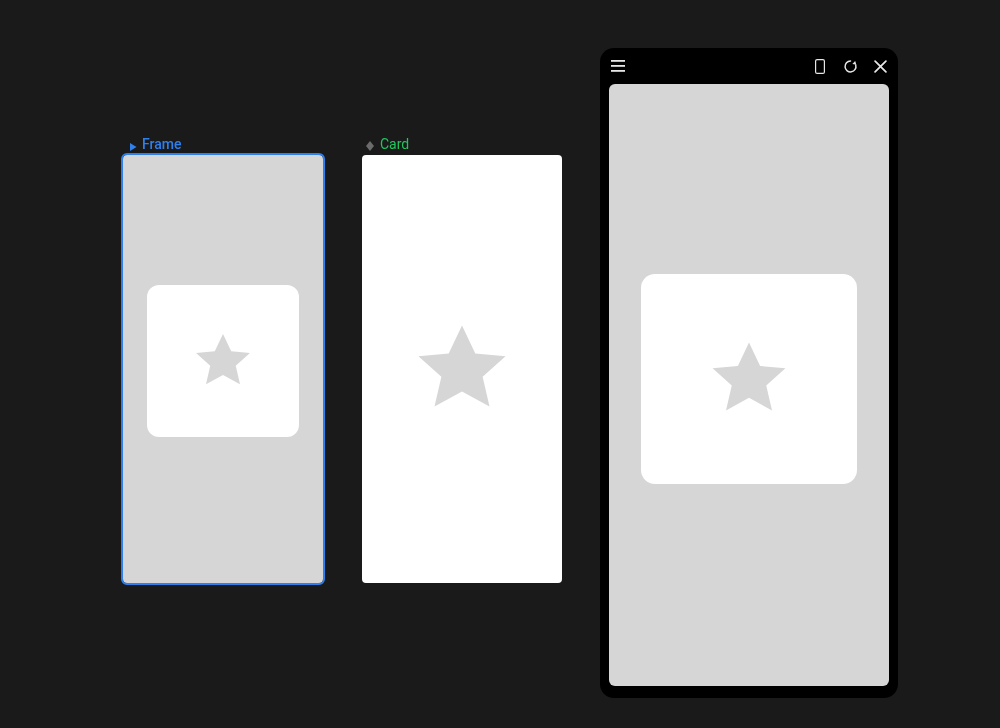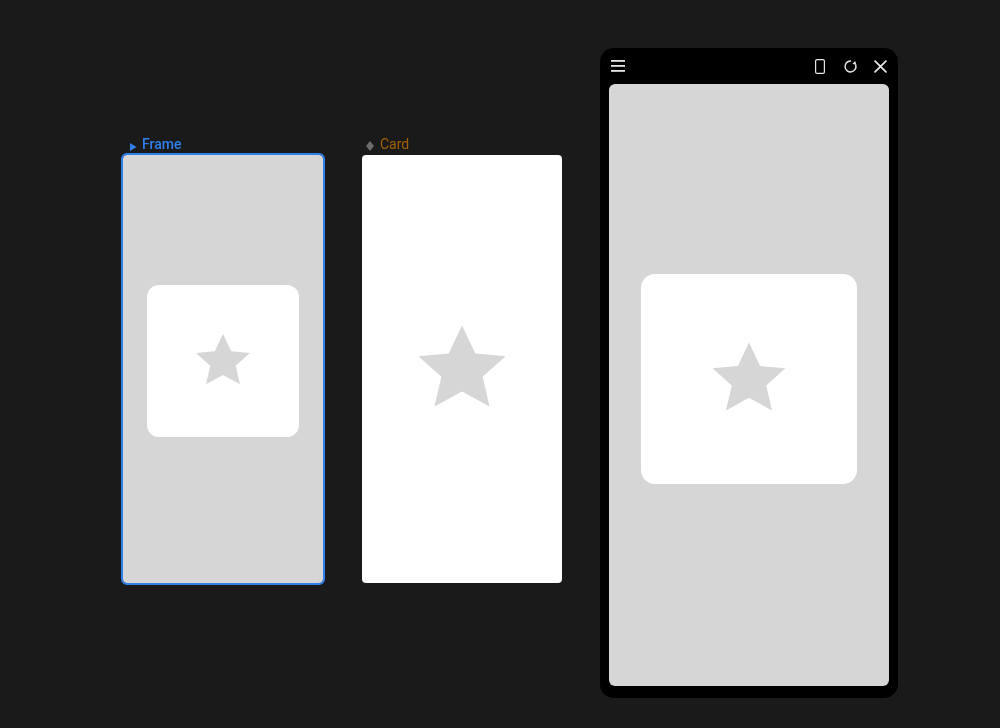--- a/index.html
+++ b/index.html
@@ -33,21 +33,21 @@
     .label-frame {
       left: 128px;
       top: 136px;
       color: #2f80ed;
       font-weight: 500;
     }
     
     .label-card {
       left: 364px;
       top: 136px;
-      color: #a16207;
+      color: #22c55e;
     }
 
     .artboard {
       position: absolute;
       border-radius: 4px;
     }
 
     
     .frame-art {
       left: 123px;

